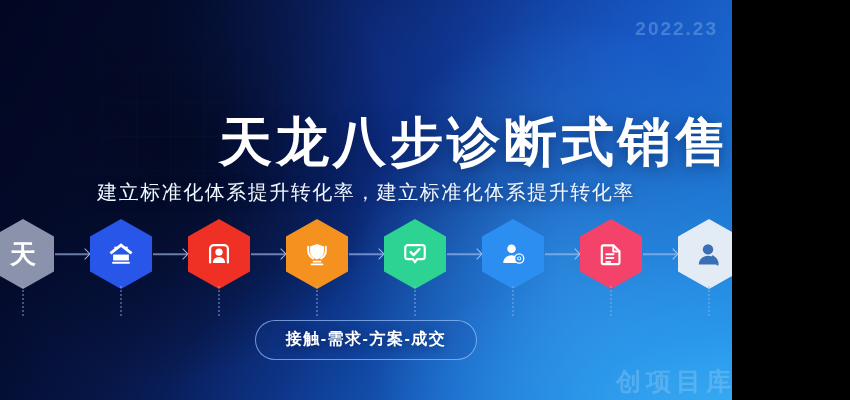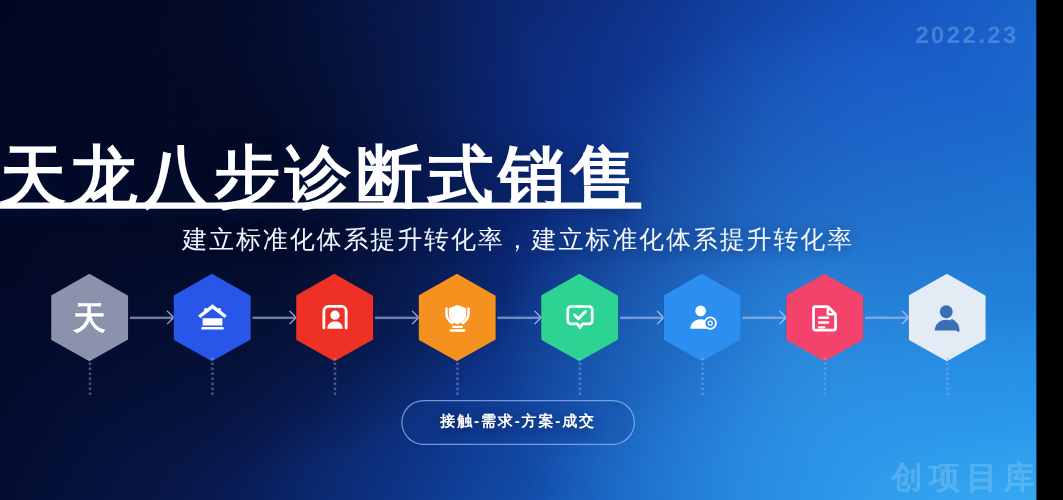--- a/index.html
+++ b/index.html
@@ -1,17 +1,17 @@
 <!DOCTYPE html>
 <html><head>
 <meta charset="utf-8">
 <style>
   html,body{margin:0;padding:0;background:#000;}
   #stage{
-    position:relative;width:829px;height:400px;overflow:hidden;
+    position:relative;width:732px;height:400px;overflow:hidden;
     font-family:"Liberation Sans","DejaVu Sans",sans-serif;
     background:
       radial-gradient(120% 95% at 104% 104%, rgba(60,175,245,.95) 0%, rgba(40,150,235,.65) 22%, rgba(25,105,205,.28) 45%, rgba(0,0,0,0) 68%),
       radial-gradient(95% 85% at 86% 12%, rgba(28,92,210,.55) 0%, rgba(18,60,165,.22) 40%, rgba(0,0,0,0) 70%),
       linear-gradient(118deg,#010622 0%,#030b2c 16%,#071646 33%,#0b2a79 51%,#1355b8 70%,#1d7ed8 86%,#2598ea 100%);
   }
   
   .glow-a{position:absolute;left:-8%;top:-25%;width:62%;height:120%;
     background:radial-gradient(closest-side,rgba(3,8,32,.92),rgba(3,8,32,0));pointer-events:none;}
   .glow-b{position:absolute;right:-6%;bottom:-30%;width:58%;height:125%;
@@ -27,23 +27,23 @@
     background-size:34px 34px;
     -webkit-mask-image:radial-gradient(closest-side,rgba(0,0,0,.9),rgba(0,0,0,0));
     mask-image:radial-gradient(closest-side,rgba(0,0,0,.9),rgba(0,0,0,0));}
 
   
   .wm{position:absolute;pointer-events:none;user-select:none;font-weight:700;white-space:nowrap;}
   .wm-top{right:14px;top:18px;font-size:19px;letter-spacing:2px;color:rgba(175,212,248,.30);}
   .wm-bottom{right:-4px;bottom:2px;font-size:25px;letter-spacing:5px;color:rgba(188,226,252,.26);}
 
   
-  .title{position:absolute;left:0;right:0;top:78px;text-align:left;color:#fff;
+  .title{position:absolute;left:0;right:0;top:78px;text-align:right;color:#fff;
     font-size:53px;line-height:1.06;font-weight:700;letter-spacing:4px;
-    text-shadow:0 3px 16px rgba(0,20,70,.55);text-decoration:underline;}
+    text-shadow:0 3px 16px rgba(0,20,70,.55);}
   .subtitle{position:absolute;left:0;right:0;top:159px;text-align:center;color:#f2f7ff;
     font-size:20px;line-height:1.35;font-weight:500;letter-spacing:1.5px;
     text-shadow:0 2px 9px rgba(0,18,60,.5);}
 
   
   .chain{position:absolute;left:0;right:0;top:216px;height:76px;
     display:flex;align-items:center;justify-content:center;}
   .node{position:relative;display:flex;align-items:center;justify-content:center;
     width:62px;height:70px;flex:0 0 auto;}
   .hex{position:absolute;inset:0;
@@ -63,21 +63,21 @@
   
   .droplines{position:absolute;left:0;right:0;top:286px;height:34px;
     display:flex;align-items:flex-start;justify-content:center;pointer-events:none;}
   .drop{width:62px;flex:0 0 auto;display:flex;justify-content:center;}
   .drop span{display:block;width:0;height:30px;border-left:2px dotted rgba(150,180,235,.42);}
   .drop-gap{width:36px;flex:0 0 auto;}
 
   
   .pill-wrap{position:absolute;left:0;right:0;top:320px;display:flex;justify-content:center;}
   .pill{border:1.5px solid rgba(150,192,250,.72);border-radius:999px;
-    padding:8px 30px 9px;color:#fff;font-size:12px;font-weight:700;letter-spacing:1.5px;
+    padding:8px 30px 9px;color:#fff;font-size:16px;font-weight:700;letter-spacing:1.5px;
     background:rgba(18,60,150,.20);text-shadow:0 2px 8px rgba(0,15,55,.5);}
 </style>
 </head>
 <body>
 
 <div id="stage">
 
   <div class="glow-c"></div>
   <div class="glow-a"></div>
   <div class="glow-b"></div>

